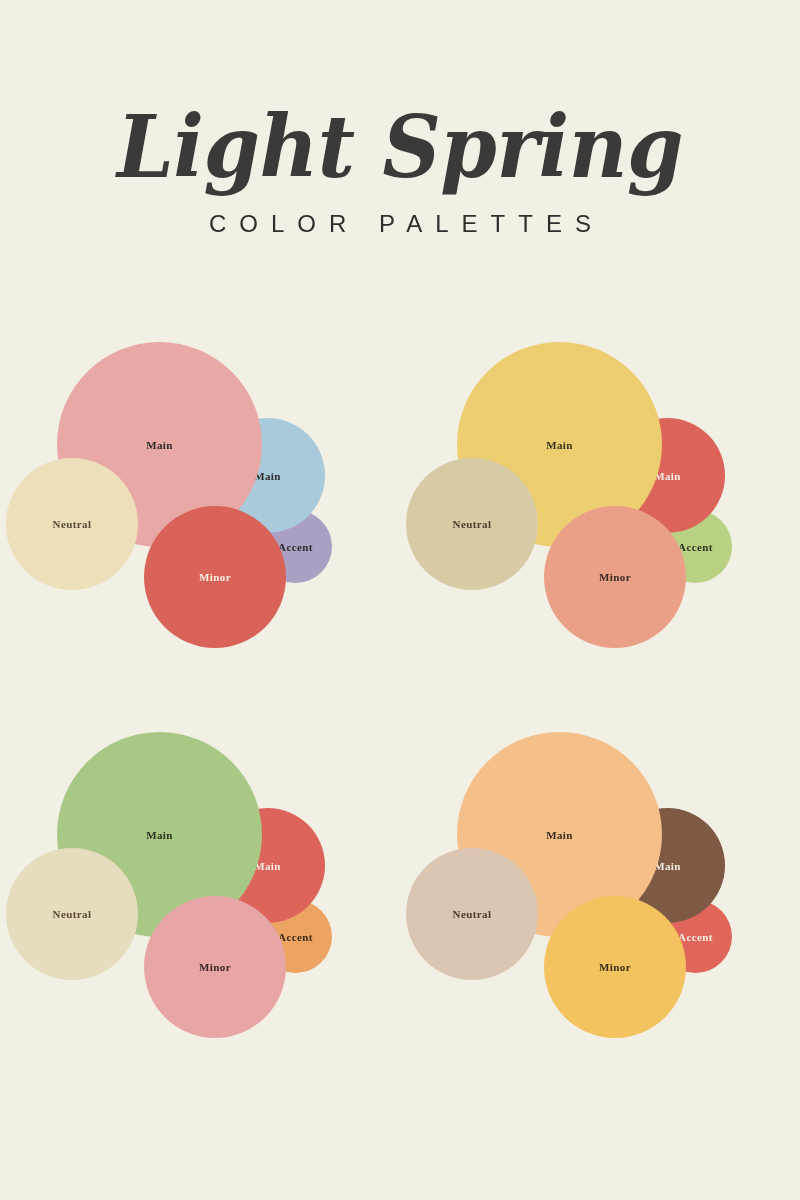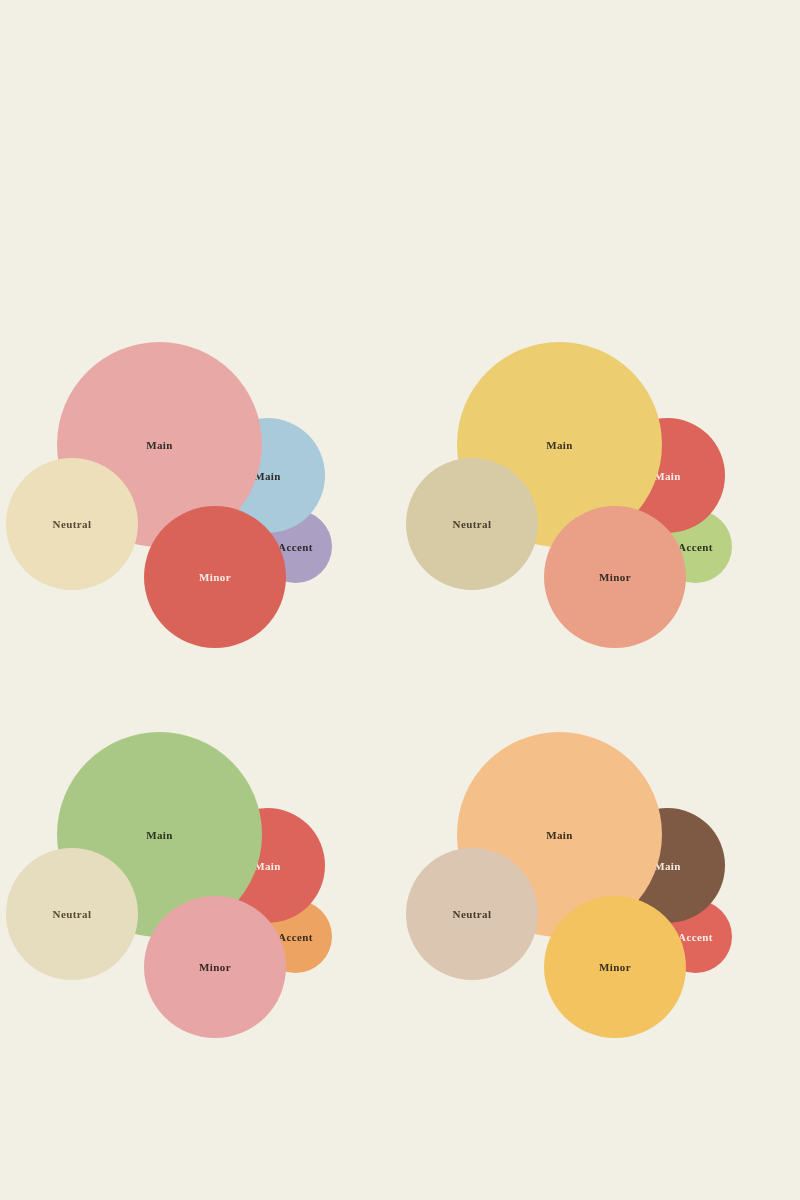--- a/index.html
+++ b/index.html
@@ -87,20 +87,24 @@
   .z-secondary { z-index: 2; }
   .z-neutral   { z-index: 4; }
   .z-minor     { z-index: 5; }
   .z-accent    { z-index: 1; }
 </style>
 </head>
 <body style="background: rgb(242, 239, 228);">
 
 <div class="poster" style="background: rgb(242, 239, 228);">
 
+  <div class="header">
+    <h1 class="title">Light Spring</h1>
+    <div class="subtitle">COLOR PALETTES</div>
+  </div>
 
   <div class="grid">
       <div class="palette p0">
         <div class="circle z-main" style="width: 205px; height: 205px; left: 57px; top: 12px; background: rgb(232, 169, 166);">
           <span class="label" style="color: rgb(46, 43, 40);">Main</span>
         </div>
         <div class="circle z-secondary" style="width: 115px; height: 115px; left: 210px; top: 88px; background: rgb(168, 202, 219);">
           <span class="label" style="color: rgb(46, 43, 40);">Main</span>
         </div>
         <div class="circle z-neutral" style="width: 132px; height: 132px; left: 6px; top: 128px; background: rgb(236, 223, 186);">

